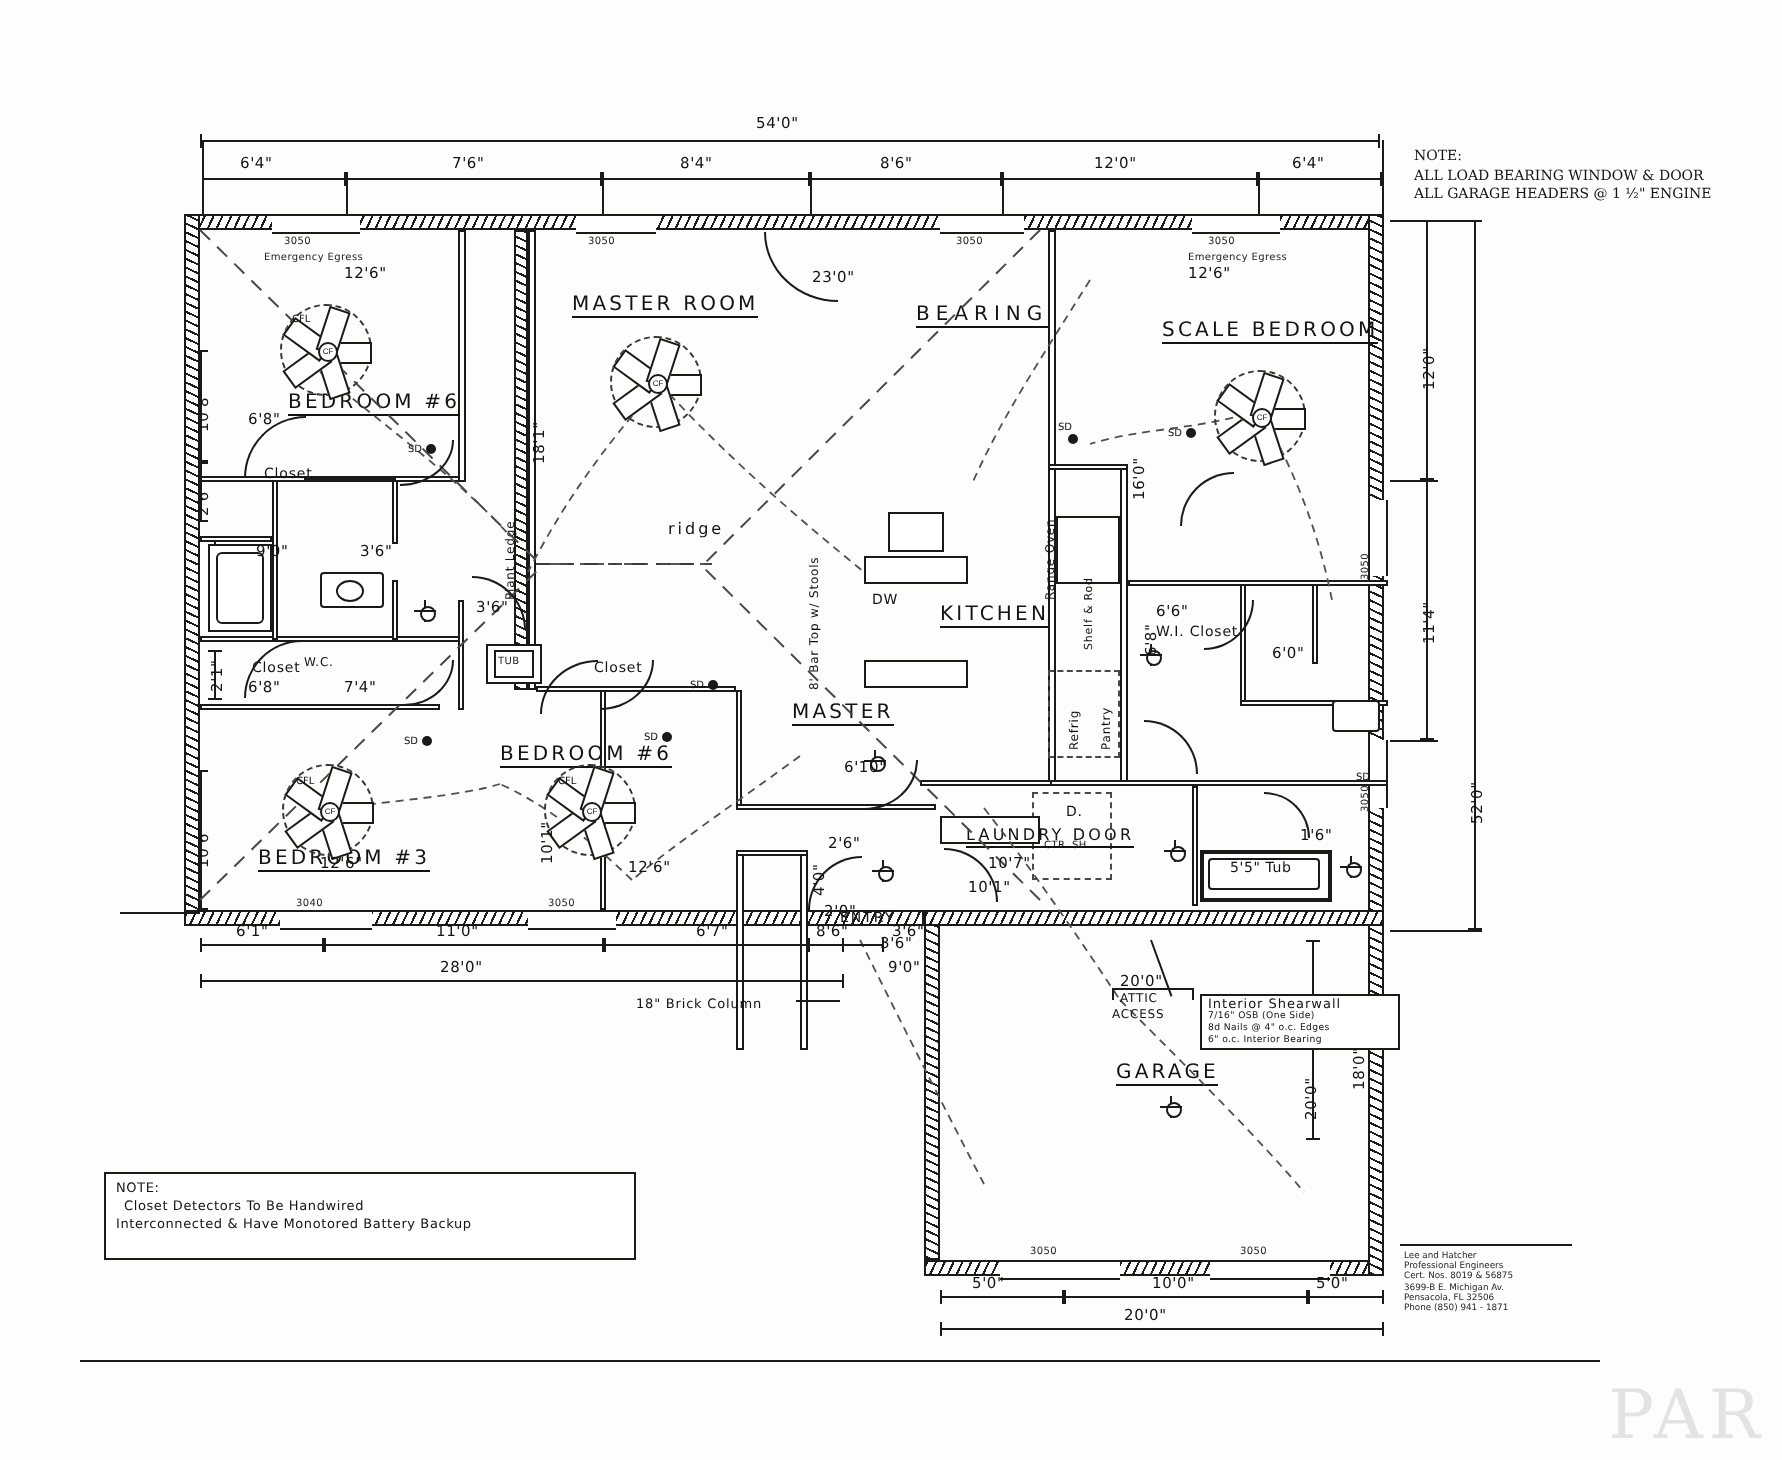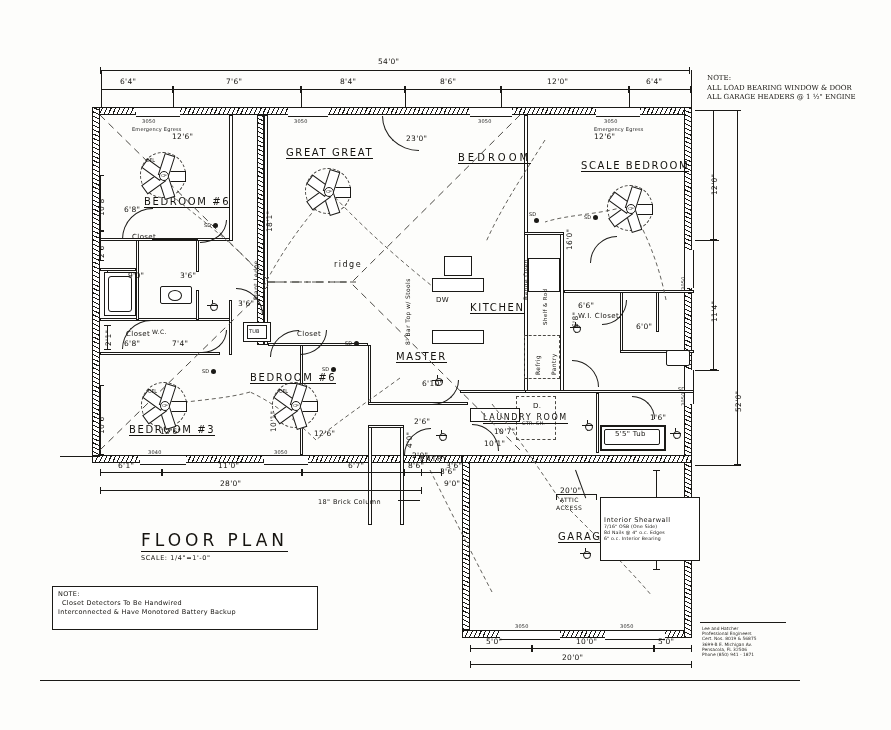--- a/index.html
+++ b/index.html
@@ -296,28 +296,28 @@
   <div class="sublbl" style="left:436px;top:296px;font-size:7px;">DW</div>
   <div class="sublbl vtxt" style="left:522px;top:300px;font-size:6px;">Range Oven</div>
   <div class="abs" style="left:528px;top:258px;width:30px;height:32px;border:1px solid #1b1a17;background:#fff;"></div>
   <div class="dashbox" style="left:524px;top:335px;width:36px;height:44px;"></div>
   <div class="sublbl vtxt" style="left:534px;top:375px;font-size:6px;">Refrig</div>
   <div class="sublbl vtxt" style="left:550px;top:375px;font-size:6px;">Pantry</div>
   <div class="sublbl vtxt" style="left:404px;top:345px;font-size:6px;">8' Bar Top w/ Stools</div>
   <div class="sublbl vtxt" style="left:541px;top:325px;font-size:5.5px;">Shelf &amp; Rod</div>
 
   <div class="roomlbl" style="left:144px;top:196px;">BEDROOM #6</div>
-  <div class="roomlbl" style="left:286px;top:147px;">GREAT GREAT</div>
-  <div class="roomlbl" style="left:458px;top:152px;letter-spacing:3px;">BEDROOM</div>
+  <div class="roomlbl" style="left:286px;top:147px;">MASTER ROOM</div>
+  <div class="roomlbl" style="left:458px;top:152px;letter-spacing:3px;">BEARING</div>
   <div class="roomlbl" style="left:581px;top:160px;">SCALE BEDROOM</div>
   <div class="roomlbl" style="left:470px;top:302px;">KITCHEN</div>
   <div class="roomlbl" style="left:396px;top:351px;">MASTER</div>
   <div class="roomlbl" style="left:250px;top:372px;">BEDROOM #6</div>
   <div class="roomlbl" style="left:129px;top:424px;">BEDROOM #3</div>
-  <div class="roomlbl" style="left:483px;top:412px;font-size:8px;">LAUNDRY ROOM</div>
+  <div class="roomlbl" style="left:483px;top:412px;font-size:8px;">LAUNDRY DOOR</div>
   <div class="roomlbl" style="left:558px;top:531px;">GARAGE</div>
 
   <div class="sublbl" style="left:132px;top:233px;">Closet</div>
   <div class="sublbl" style="left:126px;top:330px;">Closet</div>
   <div class="sublbl" style="left:297px;top:330px;">Closet</div>
 
   <div class="sublbl" style="left:334px;top:261px;font-size:8px;letter-spacing:1.5px;">ridge</div>
 
   <svg class="abs" style="left:0;top:0;width:891px;height:730px;pointer-events:none;">
     <g stroke="#4a4843" stroke-width="1" stroke-dasharray="7,5" fill="none">
@@ -508,43 +508,40 @@
   <div class="dimline" style="left:532px;top:648px;width:122px;"></div>
   <div class="dim" style="left:576px;top:638px;">10'0"</div>
   <div class="dimline" style="left:654px;top:648px;width:38px;"></div>
   <div class="dim" style="left:658px;top:638px;">5'0"</div>
   <div class="dimline" style="left:470px;top:664px;width:222px;"></div>
   <div class="dim" style="left:562px;top:654px;">20'0"</div>
 
   <div class="ln hln" style="left:60px;top:456px;width:40px;"></div>
   <div class="ln hln" style="left:40px;top:680px;width:760px;"></div>
 
-  <div class="shearbox" style="left:600px;top:497px;width:92px;padding:18px 3px;">
+  <div class="shearbox" style="left:600px;top:497px;width:92px;padding:0 3px;">
     <div class="t1">Interior Shearwall</div>
     <div class="t2">7/16" OSB (One Side)</div>
     <div class="t2">8d Nails @ 4" o.c. Edges</div>
     <div class="t2">6" o.c. Interior Bearing</div>
   </div>
   <div class="ln" style="left:575px;top:470px;width:1px;height:30px;transform:rotate(-20deg);transform-origin:top;"></div>
 
-  <div class="abs" style="left:141px;top:530px;">
-    <div style="font-family:'DejaVu Sans',sans-serif;font-size:17px;letter-spacing:4px;border-bottom:1.5px solid #15130f;padding-bottom:1px;">FLOOR PLAN</div>
-    <div style="font-family:'DejaVu Sans',sans-serif;font-size:6.5px;letter-spacing:.6px;margin-top:2px;">SCALE: 1/4"=1'-0"</div>
-  </div>
 
   <div class="notebox" style="left:52px;top:586px;width:254px;height:36px;padding:3px 5px;">
     <div class="l">NOTE:</div>
     <div class="l" style="padding-left:4px;">Closet Detectors To Be Handwired</div>
     <div class="l">Interconnected &amp; Have Monotored Battery    Backup</div>
   </div>
 
   <div class="stamp" style="left:702px;top:626px;">
     <div>Lee and Hatcher</div>
     <div>Professional Engineers</div>
     <div>Cert. Nos. 8019 &amp; 56875</div>
     <div>3699-B E. Michigan Av.</div>
     <div>Pensacola, FL 32506</div>
     <div>Phone (850) 941 - 1871</div>
   </div>
   <div class="ln hln" style="left:700px;top:622px;width:86px;"></div>
 
+  <div class="watermark">PAR</div>
 
 </div>
 
 </body></html>

